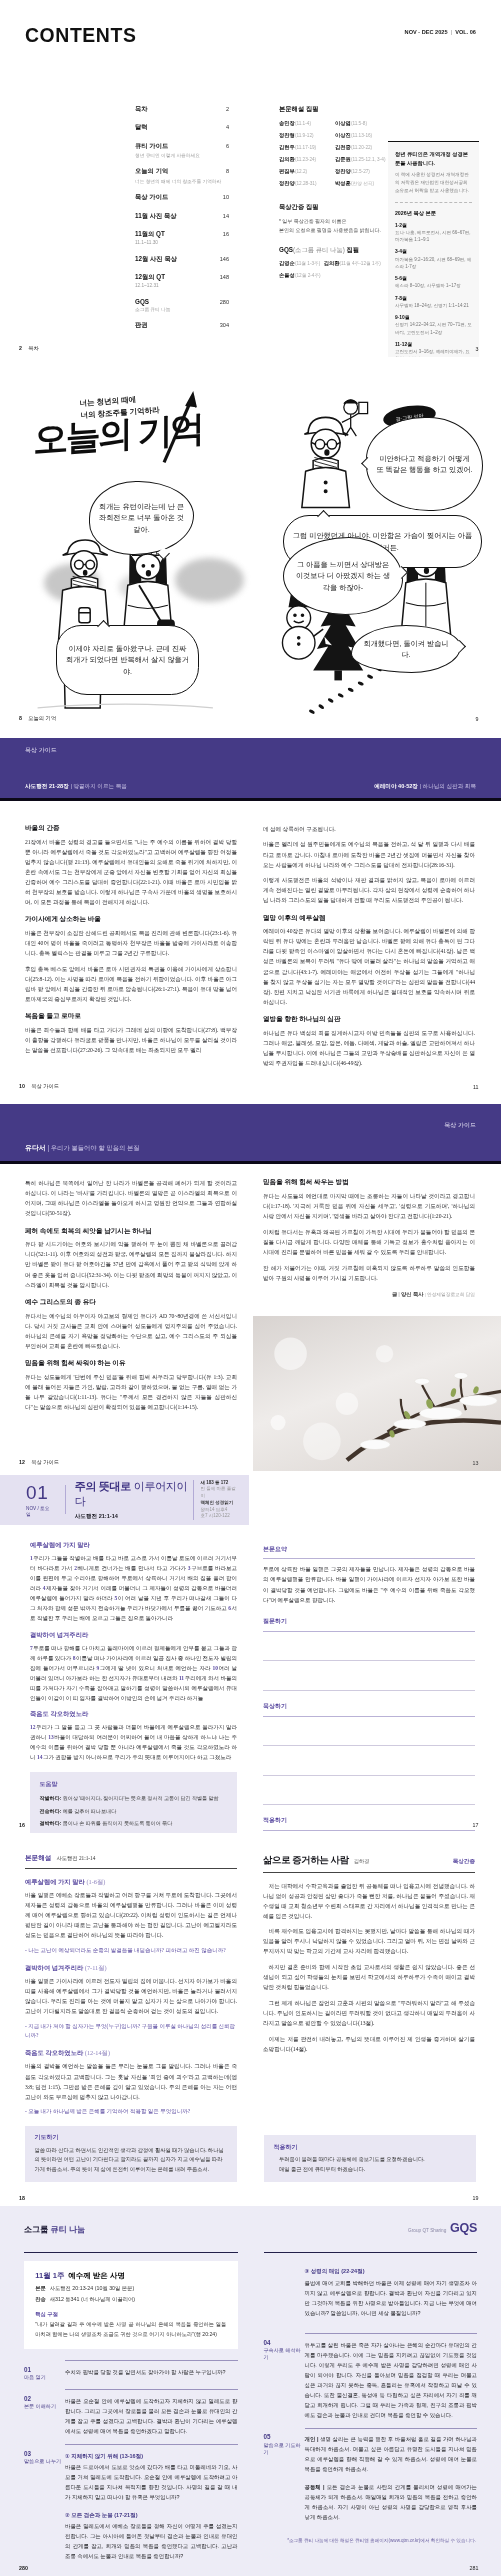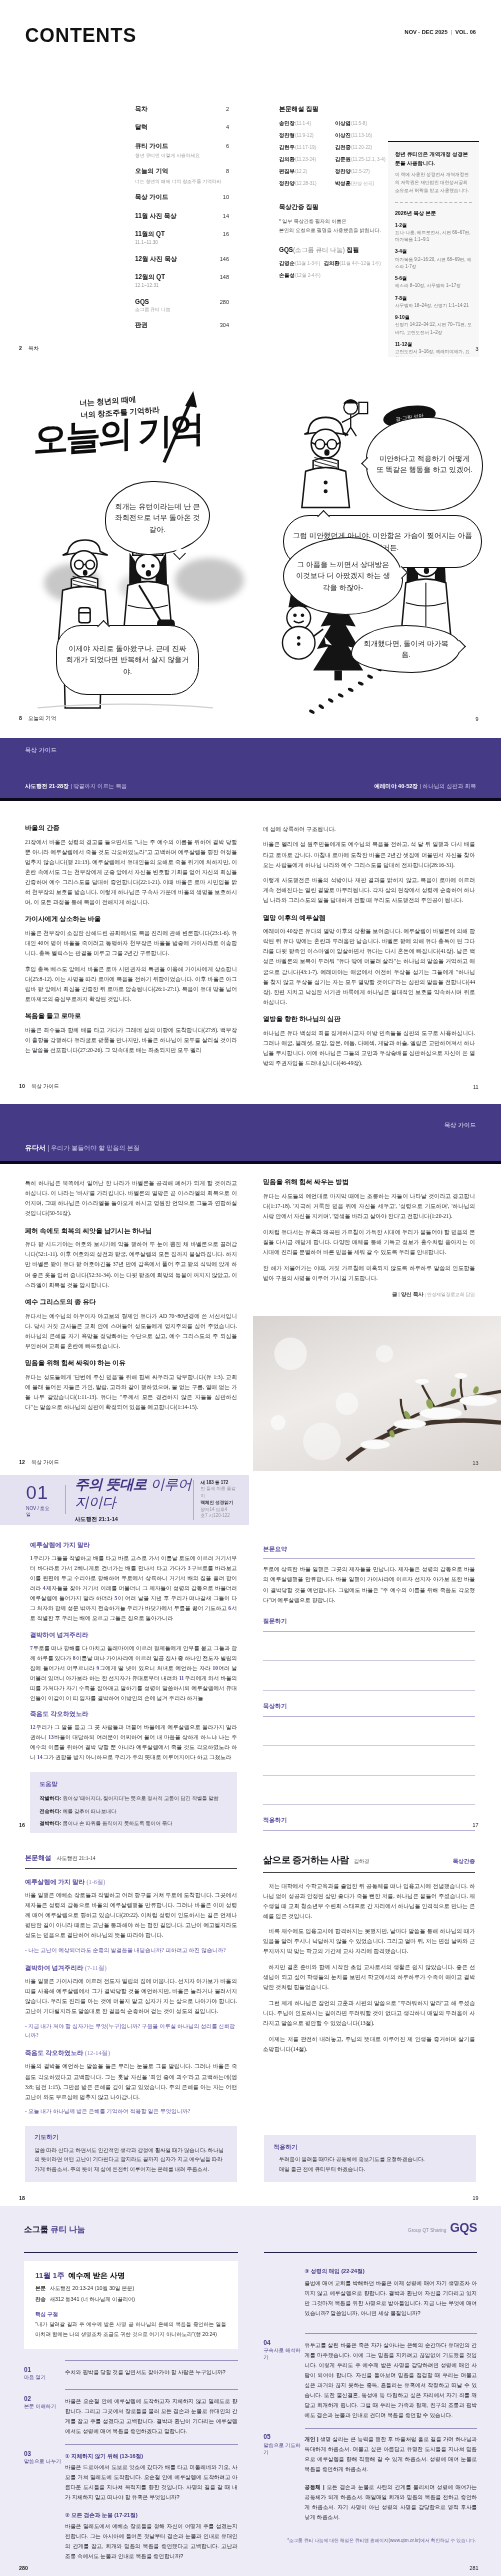--- a/index.html
+++ b/index.html
@@ -85,21 +85,21 @@
   .byline .role{color:#999;font-size:4.7px;}
   .photo{position:absolute;right:0;bottom:0;width:248px;height:155px;overflow:hidden;background:linear-gradient(160deg,#d8d3d0 0%,#efecea 45%,#d9d3cf 100%);}
 
   
   .qt-head{position:relative;margin-top:3.8px;width:249px;height:50px;background:#e4e1f1;display:flex;align-items:center;padding:0 8.8px 0 26px;}
   .qt-day{color:#453a86;}
   .qt-day .n{font-size:19px;font-weight:300;letter-spacing:0.6px;}
   .qt-day .d{font-size:4.7px;margin-top:1.3px;}
   .qt-div{width:0.6px;height:29px;background:#b3abd6;margin:0 8.8px 0 11.3px;}
   .qt-titlebox{width:119px;}
-  .qt-title{font-size:14px;color:#3e3383;letter-spacing:-0.3px;font-style:italic;}
+  .qt-title{font-size:11px;color:#3e3383;letter-spacing:-0.3px;}
   .qt-title b{font-weight:900;}
   .qt-title .lt{font-weight:300;}
   .qt-pass{font-size:5.6px;font-weight:bold;color:#1c1c24;margin-top:3.8px;}
   .qt-info{border-left:0.6px solid #b3abd6;padding-left:6.3px;font-size:4.5px;line-height:1.5;color:#999;}
   .qt-info b{color:#333;font-weight:bold;}
   .qt-sec{font-size:6.3px;font-weight:bold;color:#5a4aa0;margin:7.5px 0 3.1px;}
   .verses{font-size:5.5px;line-height:1.82;color:#26262a;text-align:justify;}
   .vn{color:#5a4aa0;font-weight:bold;padding-right:0.6px;}
   .helpbox{background:#e9e7f3;padding:8.1px 9.4px;margin-top:10px;}
   .helpbox .hb-t{font-size:6px;font-weight:bold;color:#5a4aa0;margin-bottom:5px;}
@@ -418,26 +418,26 @@
         <ellipse cx="498" cy="566" rx="5" ry="2.6" transform="rotate(30 498 566)"></ellipse>
       </g>
 
       <path d="M60,560 Q200,548 340,560" stroke="#cfcfcf" stroke-width="2" fill="none"></path>
     </svg>
 
     <div class="ct-small hand"><span>너는 청년의 때에</span><br><span>너의 창조주를 기억하라</span></div>
     <div class="ct-big">오늘의 기억</div>
     <div class="ct-credit">글·그림 성아</div>
 
-    <div class="bubble bb1" style="left:105px;top:124px;width:105px;height:74px">회개는 유턴이라는데 난 큰 좌회전으로 너무 돌아온 것 같아.</div>
+    <div class="bubble bb1" style="left:89px;top:124px;width:105px;height:74px">회개는 유턴이라는데 난 큰 좌회전으로 너무 돌아온 것 같아.</div>
     <div class="bubble bb2" style="left:366px;top:60px;width:117px;height:94px">미안하다고 적용하기 어떻게 또 똑같은 행동을 하고 있겠어.</div>
     <div class="bubble bb3" style="left:283px;top:158px;width:199px;height:53px">그럼 미안했던게 아니야. 미안함은 가슴이 찢어지는 아픔이 있거든.</div>
     <div class="bubble bb5" style="left:283px;top:180px;width:120px;height:78px">그 아픔을 느끼면서 상대방은 이것보다 더 아팠겠지 하는 생각을 하잖아-</div>
     <div class="bubble bb4" style="left:56px;top:268px;width:143px;height:70px">이제야 자리로 돌아왔구나. 근데 진짜 회개가 되었다면 반복해서 살지 않을거야.</div>
-    <div class="bubble bb6" style="left:351px;top:268px;width:110px;height:48px">회개했다면, 돌이켜 마가복음.</div>
+    <div class="bubble bb6" style="left:351px;top:268px;width:110px;height:48px">회개했다면, 돌이켜 받습니다.</div>
 
     <div class="sfoot" style="z-index:3"><b>8</b><span>오늘의 기억</span></div>
     <div class="sfoot-r" style="z-index:3">9</div>
   </div>
 
   <div class="spread" style="height:368px">
     <div class="band band1">
       <div class="band-tag">묵상 가이드</div>
       <div class="band-refs">
         <span><b>사도행전 21-28장</b> <span class="lt">| 땅끝까지 이르는 복음</span></span>

